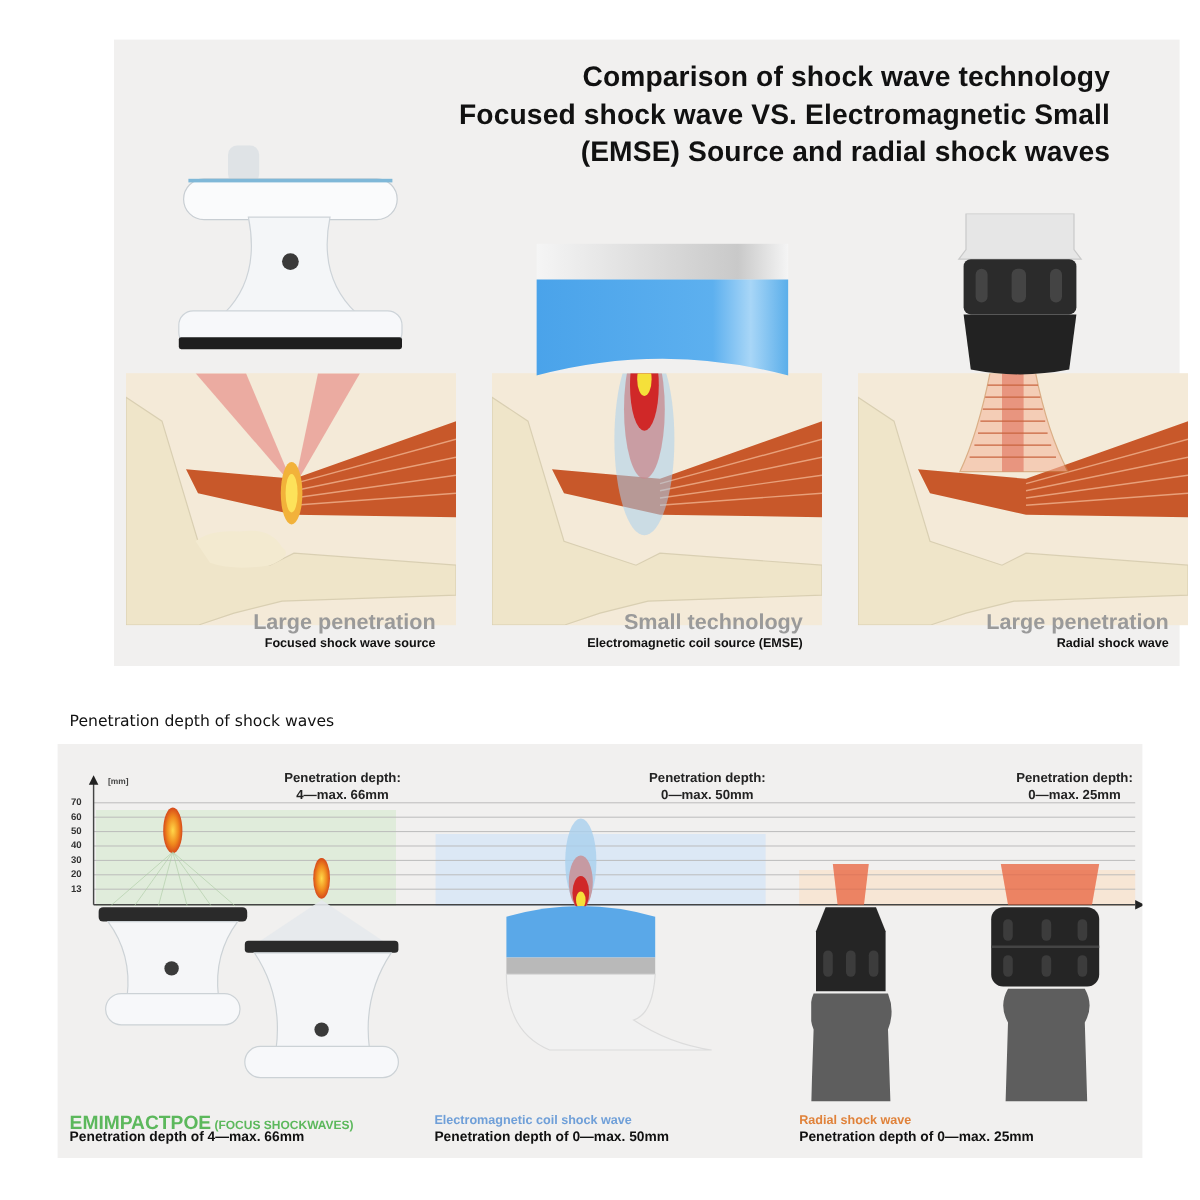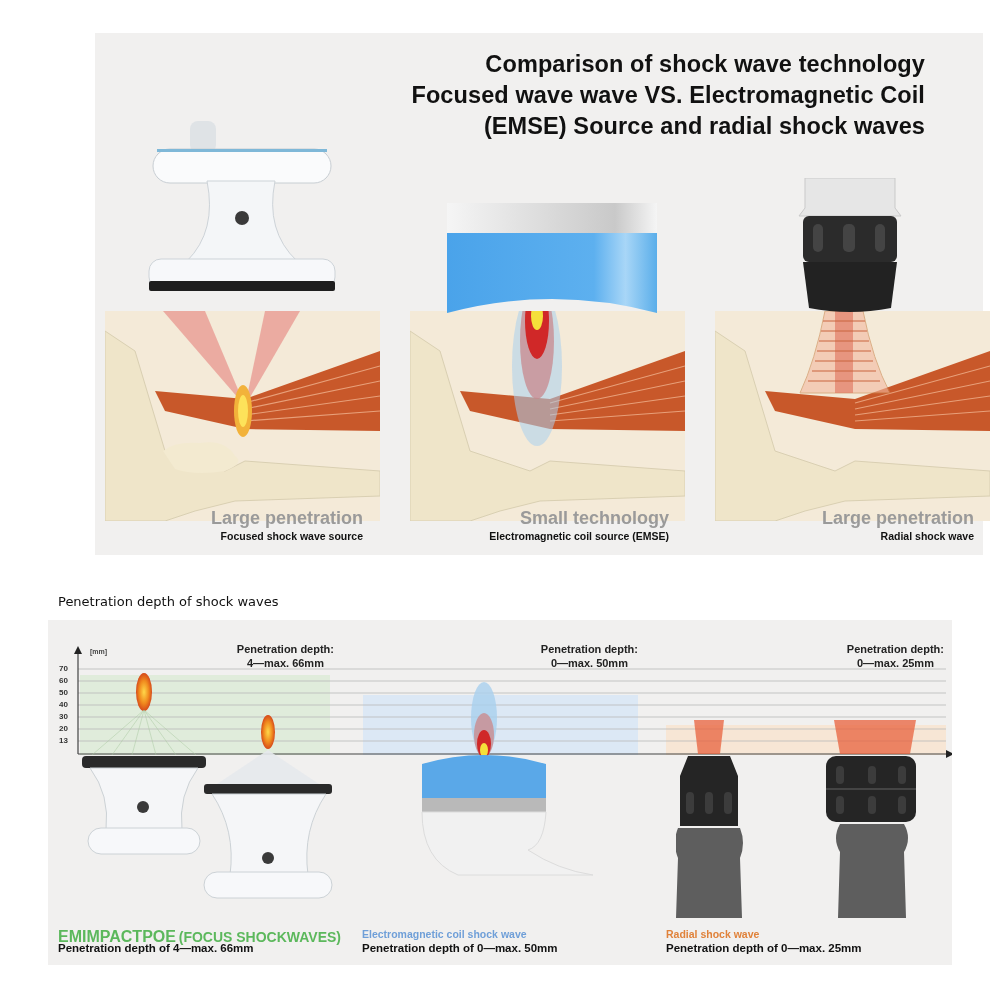--- a/index.html
+++ b/index.html
@@ -22,21 +22,21 @@
   .cap-title { position: absolute; font-weight: bold; font-size: 10px; white-space: nowrap; }
   .cap-text { position: absolute; font-weight: bold; font-size: 11.5px; color: #111; white-space: nowrap; text-align: center; }
   .tick { position: absolute; font-size: 8px; font-weight: bold; color: #333; text-align: right; width: 16px; }
   svg { display: block; }
 </style>
 </head>
 <body>
 
 <div id="top-panel" class="abs">
   <div class="title-line" style="top:18px">Comparison of shock wave technology</div>
-  <div class="title-line" style="top:49px">Focused wave wave VS. Electromagnetic Coil</div>
+  <div class="title-line" style="top:49px">Focused shock wave VS. Electromagnetic Small</div>
   <div class="title-line" style="top:80px">(EMSE) Source and radial shock waves</div>
 
   <div class="scene" style="left:10px; width:275px;">
     <svg width="275" height="210" viewBox="0 0 275 210">
       <path d="M0 20 L30 40 L60 140 L120 160 L140 150 L275 160 L275 185 L130 190 L90 200 L60 210 L0 210 Z" fill="#efe5c9" stroke="#d9cfb2" stroke-width="1"></path>
       <path d="M58 140 Q70 130 95 132 Q120 128 130 145 Q140 152 120 160 Q90 165 70 158 Z" fill="#f3ead0"></path>
       <polygon points="50,80 140,88 275,40 275,120 140,118 60,100" fill="#c8582a"></polygon>
       <g stroke="#e8a07a" stroke-width="1.2">
         <line x1="140" y1="92" x2="275" y2="55"></line>
           <line x1="140" y1="98" x2="275" y2="70"></line>
@@ -231,21 +231,21 @@
     <rect x="192" y="48" width="8" height="18" rx="4" fill="#3c3c3c"></rect>
     <rect x="222" y="48" width="8" height="18" rx="4" fill="#3c3c3c"></rect>
     <rect x="160" y="78" width="8" height="18" rx="4" fill="#3c3c3c"></rect>
     <rect x="192" y="78" width="8" height="18" rx="4" fill="#3c3c3c"></rect>
     <rect x="222" y="78" width="8" height="18" rx="4" fill="#3c3c3c"></rect>
     <path d="M164 106 L228 106 Q236 120 228 134 L230 200 L162 200 L164 134 Q156 120 164 106 Z" fill="#5e5e5e"></path>
   </svg>
 
   <div class="cap-title" style="left:10px; top:308px">
     <span style="color:#5cb85c; font-size:16px">EMIMPACTPOE</span>
-    <span style="color:#5cb85c; font-size:14px">(FOCUS SHOCKWAVES)</span>
+    <span style="color:#5cb85c; font-size:10px">(FOCUS SHOCKWAVES)</span>
   </div>
   <div class="cap-text" style="left:10px; top:322px">Penetration depth of 4—max. 66mm</div>
 
   <div class="cap-title" style="left:314px; top:308px; color:#6f9fd8; font-size:10.5px">Electromagnetic coil shock wave</div>
   <div class="cap-text" style="left:314px; top:322px">Penetration depth of 0—max. 50mm</div>
 
   <div class="cap-title" style="left:618px; top:308px; color:#e0823a; font-size:10.5px">Radial shock wave</div>
   <div class="cap-text" style="left:618px; top:322px">Penetration depth of 0—max. 25mm</div>
 </div>
 

